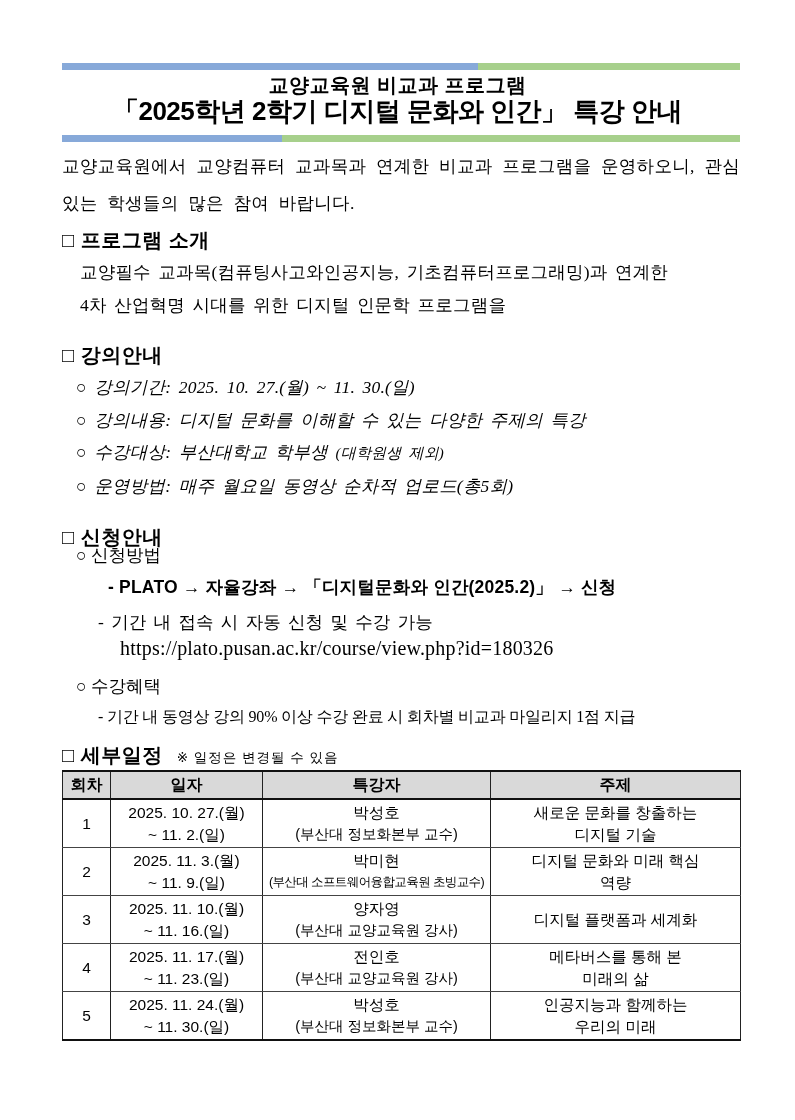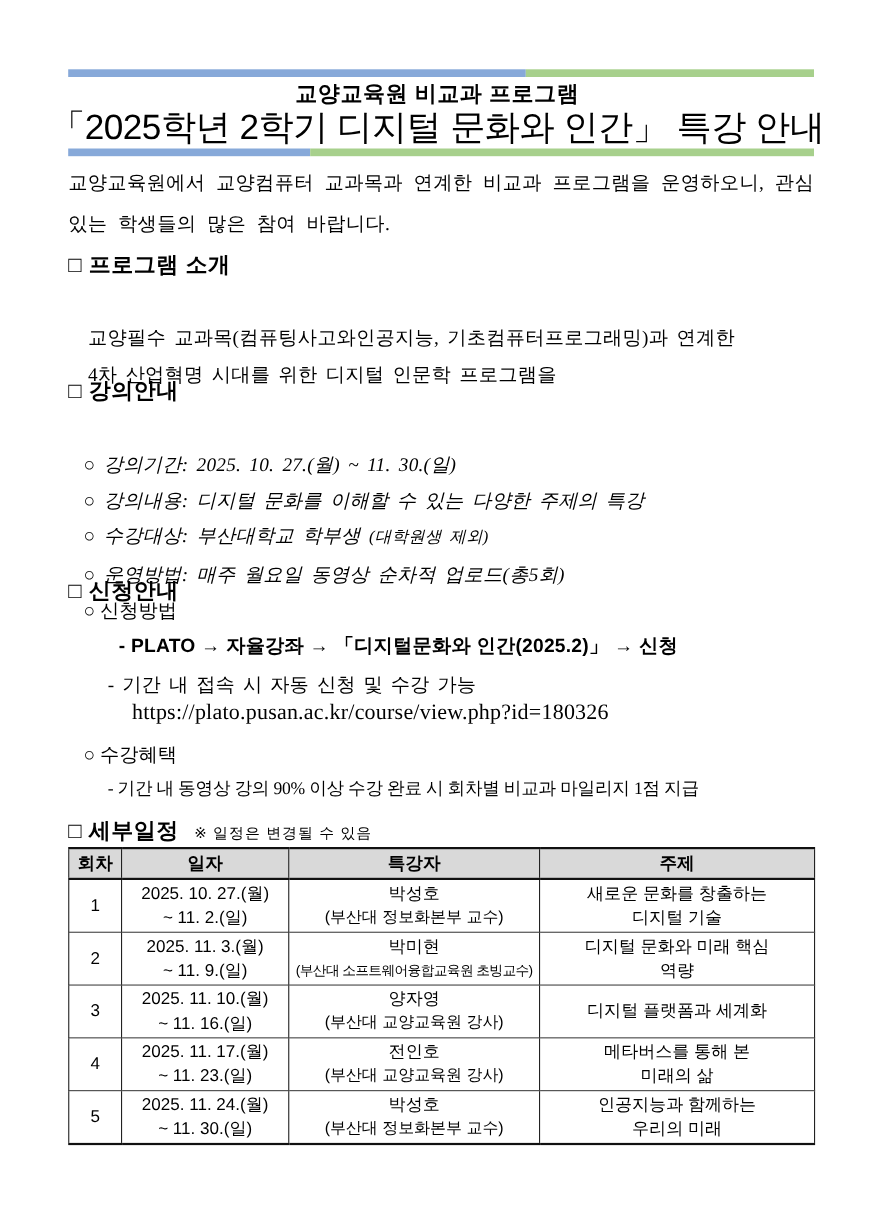--- a/index.html
+++ b/index.html
@@ -12,27 +12,27 @@
   .bar{left:62px;width:678px;height:7px;font-size:0;}
   .bar .seg{display:inline-block;height:7px;vertical-align:top;}
   .bar1{top:63px;}
   .bar1 .blue{width:416px;background:#87a9d9;}
   .bar1 .green{width:262px;background:#a7d08c;}
   .bar2{top:135px;}
   .bar2 .blue{width:220px;background:#87a9d9;}
   .bar2 .green{width:458px;background:#a7d08c;}
 
   .subtitle{left:0;width:795px;top:72px;text-align:center;font-size:20px;font-weight:700;letter-spacing:0.5px;}
-  .doctitle{left:0;width:795px;top:94px;text-align:center;font-size:32px;font-weight:400;letter-spacing:-0.5px;}
+  .doctitle{left:0;width:795px;top:94px;text-align:center;font-size:26px;font-weight:700;letter-spacing:-0.5px;}
 
   .intro{left:62px;width:678px;top:148px;font-size:17.5px;line-height:36.5px;
          text-align:justify;word-spacing:5px;letter-spacing:0.3px;}
 
   .sec-head{left:62px;font-size:20px;font-weight:800;letter-spacing:0.5px;}
-  .body-line{font-size:17.5px;letter-spacing:0.2px;word-spacing:3px;margin-top:35px;}
+  .body-line{font-size:17.5px;letter-spacing:0.2px;word-spacing:3px;}
 
   .prog-lines{left:80px;top:256px;width:650px;line-height:33px;}
   .lect-items{left:76px;top:371px;width:664px;line-height:32.5px;font-style:italic;}
   .lect-items .small{font-size:15px;}
 
   .m-title{left:76px;font-size:17.5px;}
   .dash-bold{left:98px;font-size:17.5px;font-weight:800;letter-spacing:0.2px;}
   .dash-line{left:98px;font-size:17.5px;word-spacing:3px;}
   .url-line{left:120px;font-size:20px;letter-spacing:0.2px;}
   .benefit-line{left:98px;font-size:16px;letter-spacing:-0.2px;}

